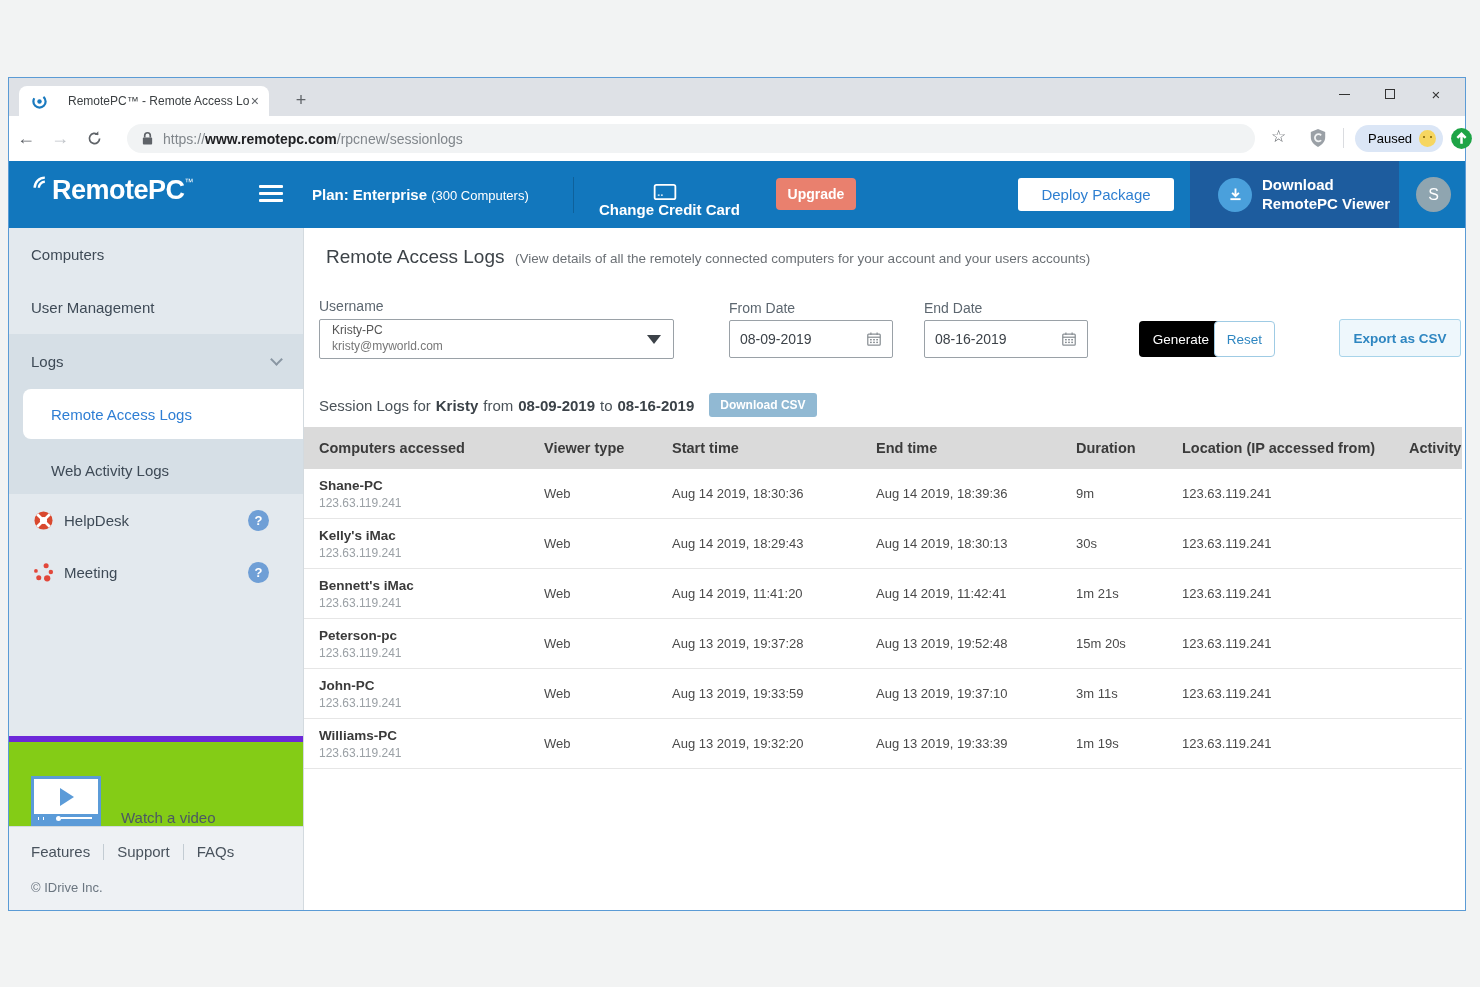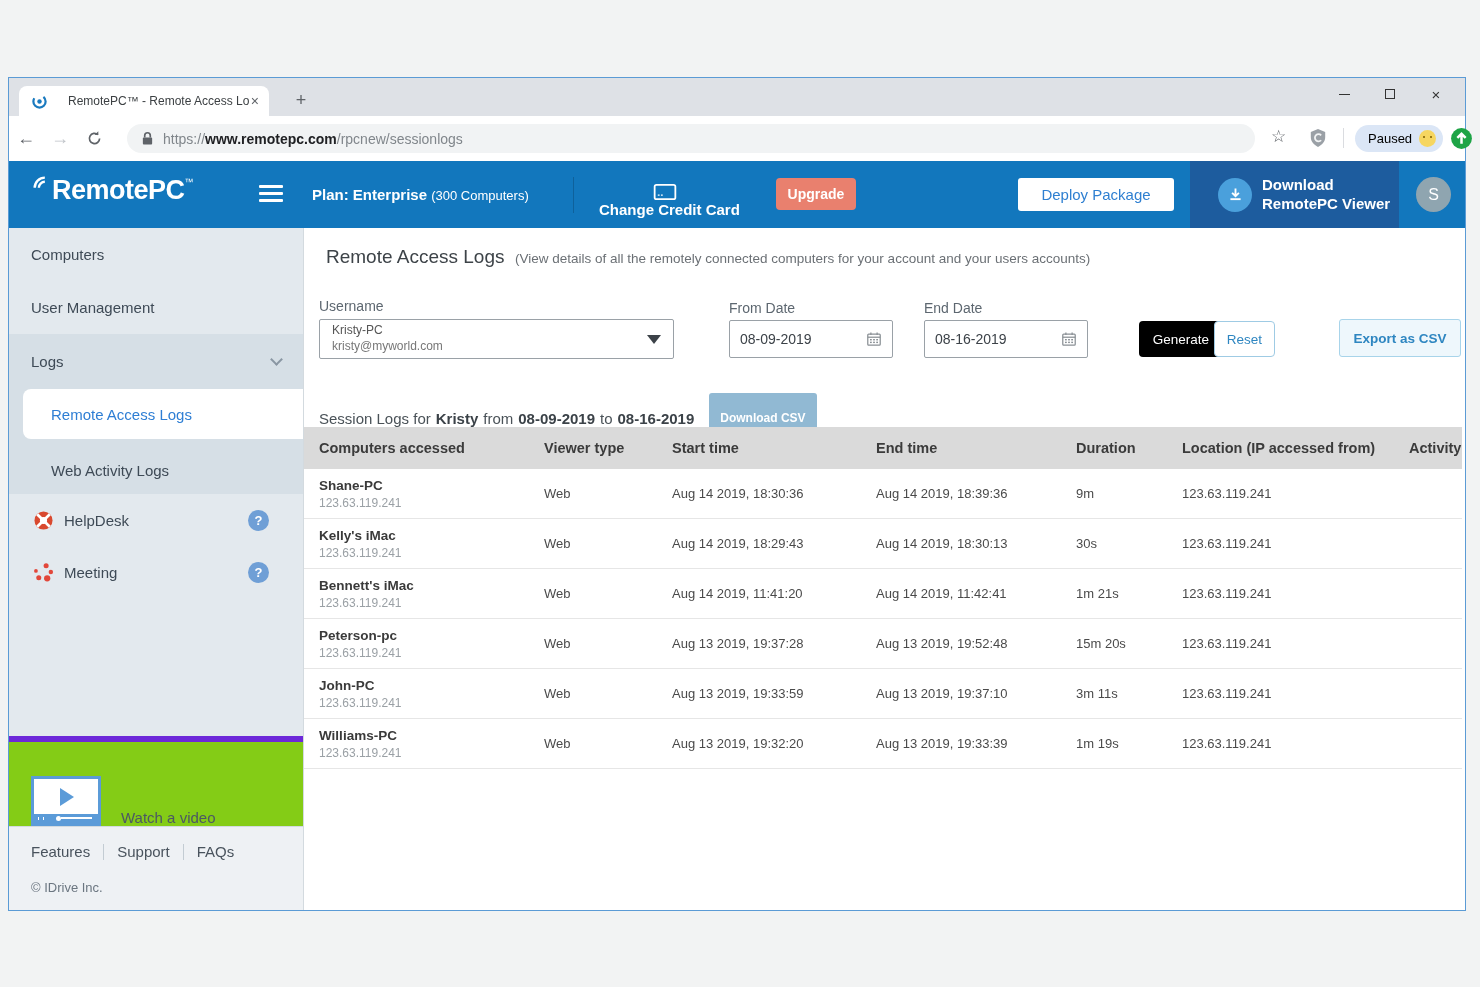--- a/index.html
+++ b/index.html
@@ -127,21 +127,21 @@
   .btn-reset { position:absolute; left:910px; top:93px; width:61px; height:36px; background:#fff;
                color:#2e86c1; border:1px solid #9fcbe4; border-radius:4px; font-size:13.5px; }
   .btn-export { position:absolute; left:1035px; top:91px; width:122px; height:38px; background:#eef7fc;
                 color:#2e86c1; border:1px solid #a8d4ea; border-radius:3px; font-size:13.5px; font-weight:700; }
 
   .session-line { position:absolute; left:15px; top:165px; font-size:15px; color:#4a5258;
                   display:flex; align-items:center; }
   .session-line b { font-weight:700; color:#3b4248; }
   .session-line span { margin-right:5px; }
   .chip-dlcsv { background:#91b9d3; color:#fff; font-size:12px; font-weight:700; border:none;
-                border-radius:3px; padding:18px 11px; margin-left:10px; }
+                border-radius:3px; padding:5px 11px; margin-left:10px; }
 
   .tbl-head { position:absolute; left:0; right:3px; top:199px; height:42px; background:#dadada;
               display:grid; grid-template-columns:225px 128px 204px 200px 106px 227px 1fr;
               align-items:center; padding-left:15px; font-size:14.5px; font-weight:600; color:#3b3b3b; }
   .tbl-body { position:absolute; left:0; right:3px; top:241px; }
   .trow { display:grid; grid-template-columns:225px 128px 204px 200px 106px 227px 1fr; align-items:center;
           padding-left:15px; height:50px; border-bottom:1px solid #e6e6e6; font-size:13px; color:#4a4a4a; }
   .cname { font-size:13.5px; font-weight:600; color:#3a3a3a; line-height:1.35; }
   .cip { font-size:12px; color:#9aa0a5; }
 

